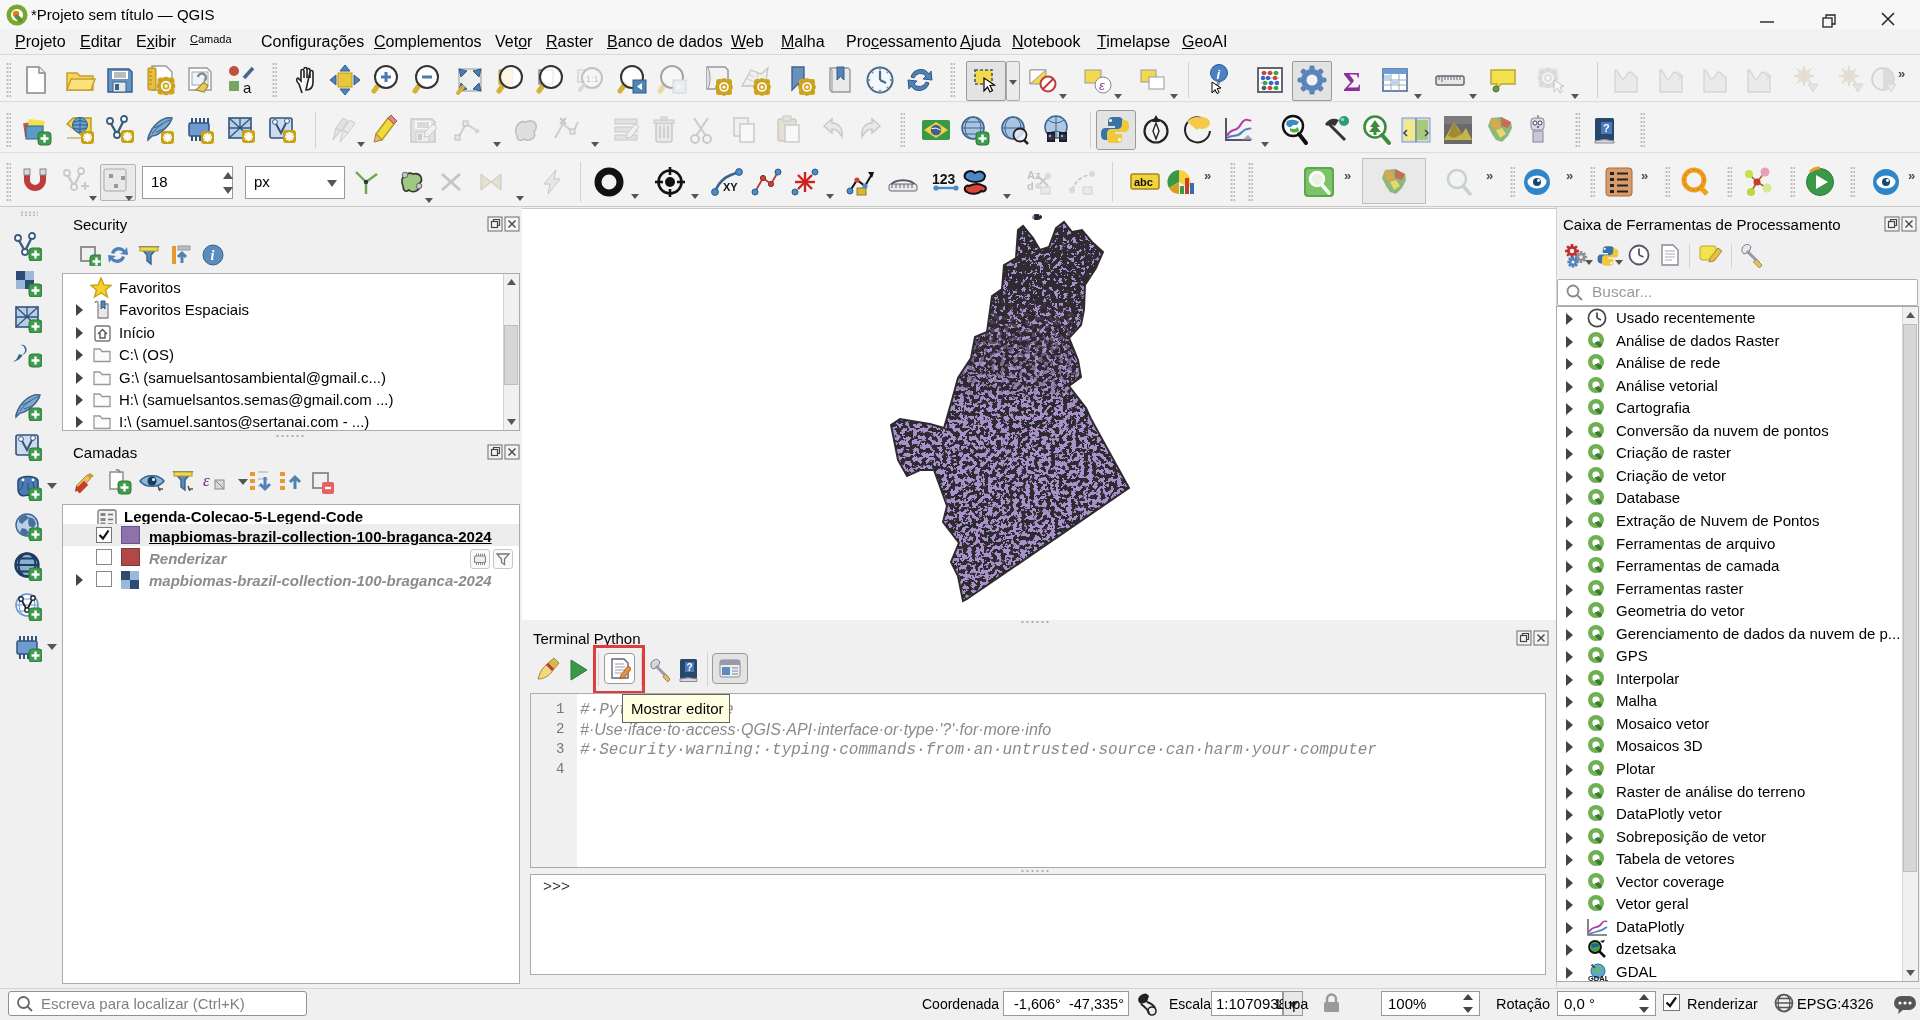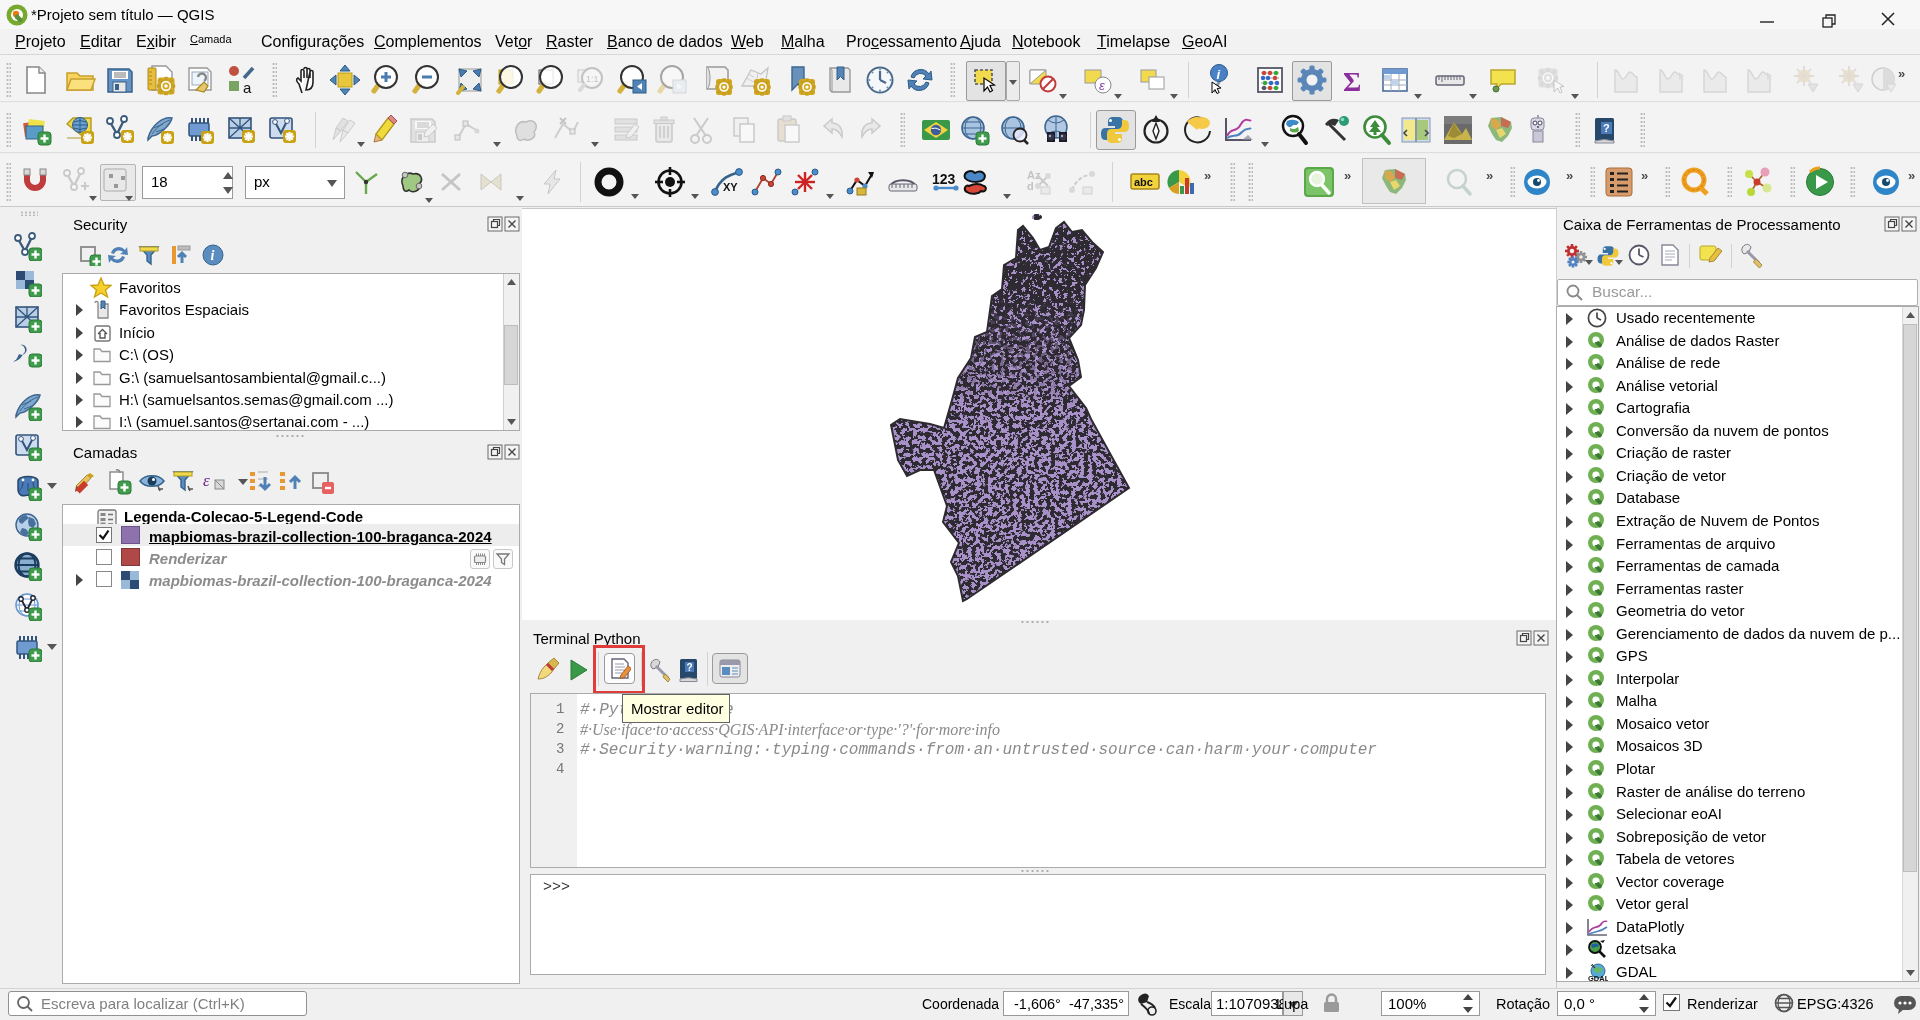--- a/index.html
+++ b/index.html
@@ -1447,21 +1447,21 @@
       <line x1="14" y1="17" x2="20" y2="17"></line>
     </g>
   </svg>
 <div class="wbox" style="left:530px;top:693px;width:1016px;height:175px;border-color:#ababab"></div>
 <div class="abs" style="left:531px;top:694px;width:46px;height:173px;background:#f0f0f0"></div>
 <div class="txt" style="left:556px;top:701px;font-family:'Liberation Mono',monospace;font-size:14px;color:#777">1</div>
 <div class="txt" style="left:556px;top:721px;font-family:'Liberation Mono',monospace;font-size:14px;color:#777">2</div>
 <div class="txt" style="left:556px;top:741px;font-family:'Liberation Mono',monospace;font-size:14px;color:#777">3</div>
 <div class="txt" style="left:556px;top:761px;font-family:'Liberation Mono',monospace;font-size:14px;color:#777">4</div>
 <div class="txt" style="left:580px;top:701px;font-family:'Liberation Mono',monospace;font-size:16px;font-style:italic;color:#8a8a8a">#·Python·Console</div>
-<div class="txt" style="left:580px;top:721px;font-family:Liberation Serif, serif;font-size:16px;font-style:italic;color:#8a8a8a">#·Use·iface·to·access·QGIS·API·interface·or·type·'?'·for·more·info</div>
+<div class="txt" style="left:580px;top:721px;font-family:Liberation Sans, sans-serif;font-size:16px;font-style:italic;color:#8a8a8a">#·Use·iface·to·access·QGIS·API·interface·or·type·'?'·for·more·info</div>
 <div class="txt" style="left:580px;top:741px;font-family:'Liberation Mono',monospace;font-size:16px;font-style:italic;color:#8a8a8a">#·Security·warning:·typing·commands·from·an·untrusted·source·can·harm·your·computer</div>
 <div class="abs" style="left:622px;top:694px;width:108px;height:29px;background:#ffffe1;border:1px solid #646464"></div>
 <div class="txt" style="left:631px;top:700px;font-size:15px">Mostrar editor</div>
 <div class="abs" style="left:1020px;top:869px;width:30px;height:4px;background-image:radial-gradient(circle,#aaa 1px,transparent 1.2px);background-size:5px 4px"></div>
 <div class="wbox" style="left:530px;top:874px;width:1016px;height:101px;border-color:#ababab"></div>
 <div class="txt" style="left:543px;top:879px;font-family:'Liberation Mono',monospace;font-size:15px;color:#333">&gt;&gt;&gt;</div>
 <div class="abs" style="left:1556px;top:207px;width:364px;height:781px;background:#f0f0f0;border-left:1px solid #cfcfcf"></div>
 <div class="txt panel-title" style="left:1563px;top:216px">Caixa de Ferramentas de Processamento</div>
 <svg style="position:absolute;left:1884px;top:216px" width="16" height="16" viewBox="0 0 16 16">
     <rect x="1" y="1" width="14" height="14" fill="#f4f4f4" stroke="#6a6a6a"></rect>
@@ -1771,21 +1771,21 @@
 <div class="txt" style="left:1616px;top:783px;font-size:15px">Raster de análise do terreno</div>
 <svg style="position:absolute;left:1564px;top:808.0999999999996px" width="10" height="14" viewBox="0 0 10 14">
     <path d="M2 1 L9 7 L2 13 Z" fill="#444"></path>
   </svg>
 <svg style="position:absolute;left:1587px;top:804.0999999999996px" width="20" height="20" viewBox="0 0 20 20">
     <circle cx="9" cy="9" r="8" fill="#6fb053"></circle>
     <circle cx="9" cy="9" r="3.6" fill="#fff"></circle>
     <rect x="9" y="9" width="8" height="4" rx="1.6" fill="#3d7a34" transform="rotate(45 10 10)"></rect>
     <circle cx="8.4" cy="8.4" r="2.6" fill="#fff"></circle>
   </svg>
-<div class="txt" style="left:1616px;top:805px;font-size:15px">Selecionar eoAI</div>
+<div class="txt" style="left:1616px;top:805px;font-size:15px">DataPlotly vetor</div>
 <svg style="position:absolute;left:1564px;top:830.6499999999995px" width="10" height="14" viewBox="0 0 10 14">
     <path d="M2 1 L9 7 L2 13 Z" fill="#444"></path>
   </svg>
 <svg style="position:absolute;left:1587px;top:826.6499999999995px" width="20" height="20" viewBox="0 0 20 20">
     <circle cx="9" cy="9" r="8" fill="#6fb053"></circle>
     <circle cx="9" cy="9" r="3.6" fill="#fff"></circle>
     <rect x="9" y="9" width="8" height="4" rx="1.6" fill="#3d7a34" transform="rotate(45 10 10)"></rect>
     <circle cx="8.4" cy="8.4" r="2.6" fill="#fff"></circle>
   </svg>
 <div class="txt" style="left:1616px;top:828px;font-size:15px">Sobreposição de vetor</div>

